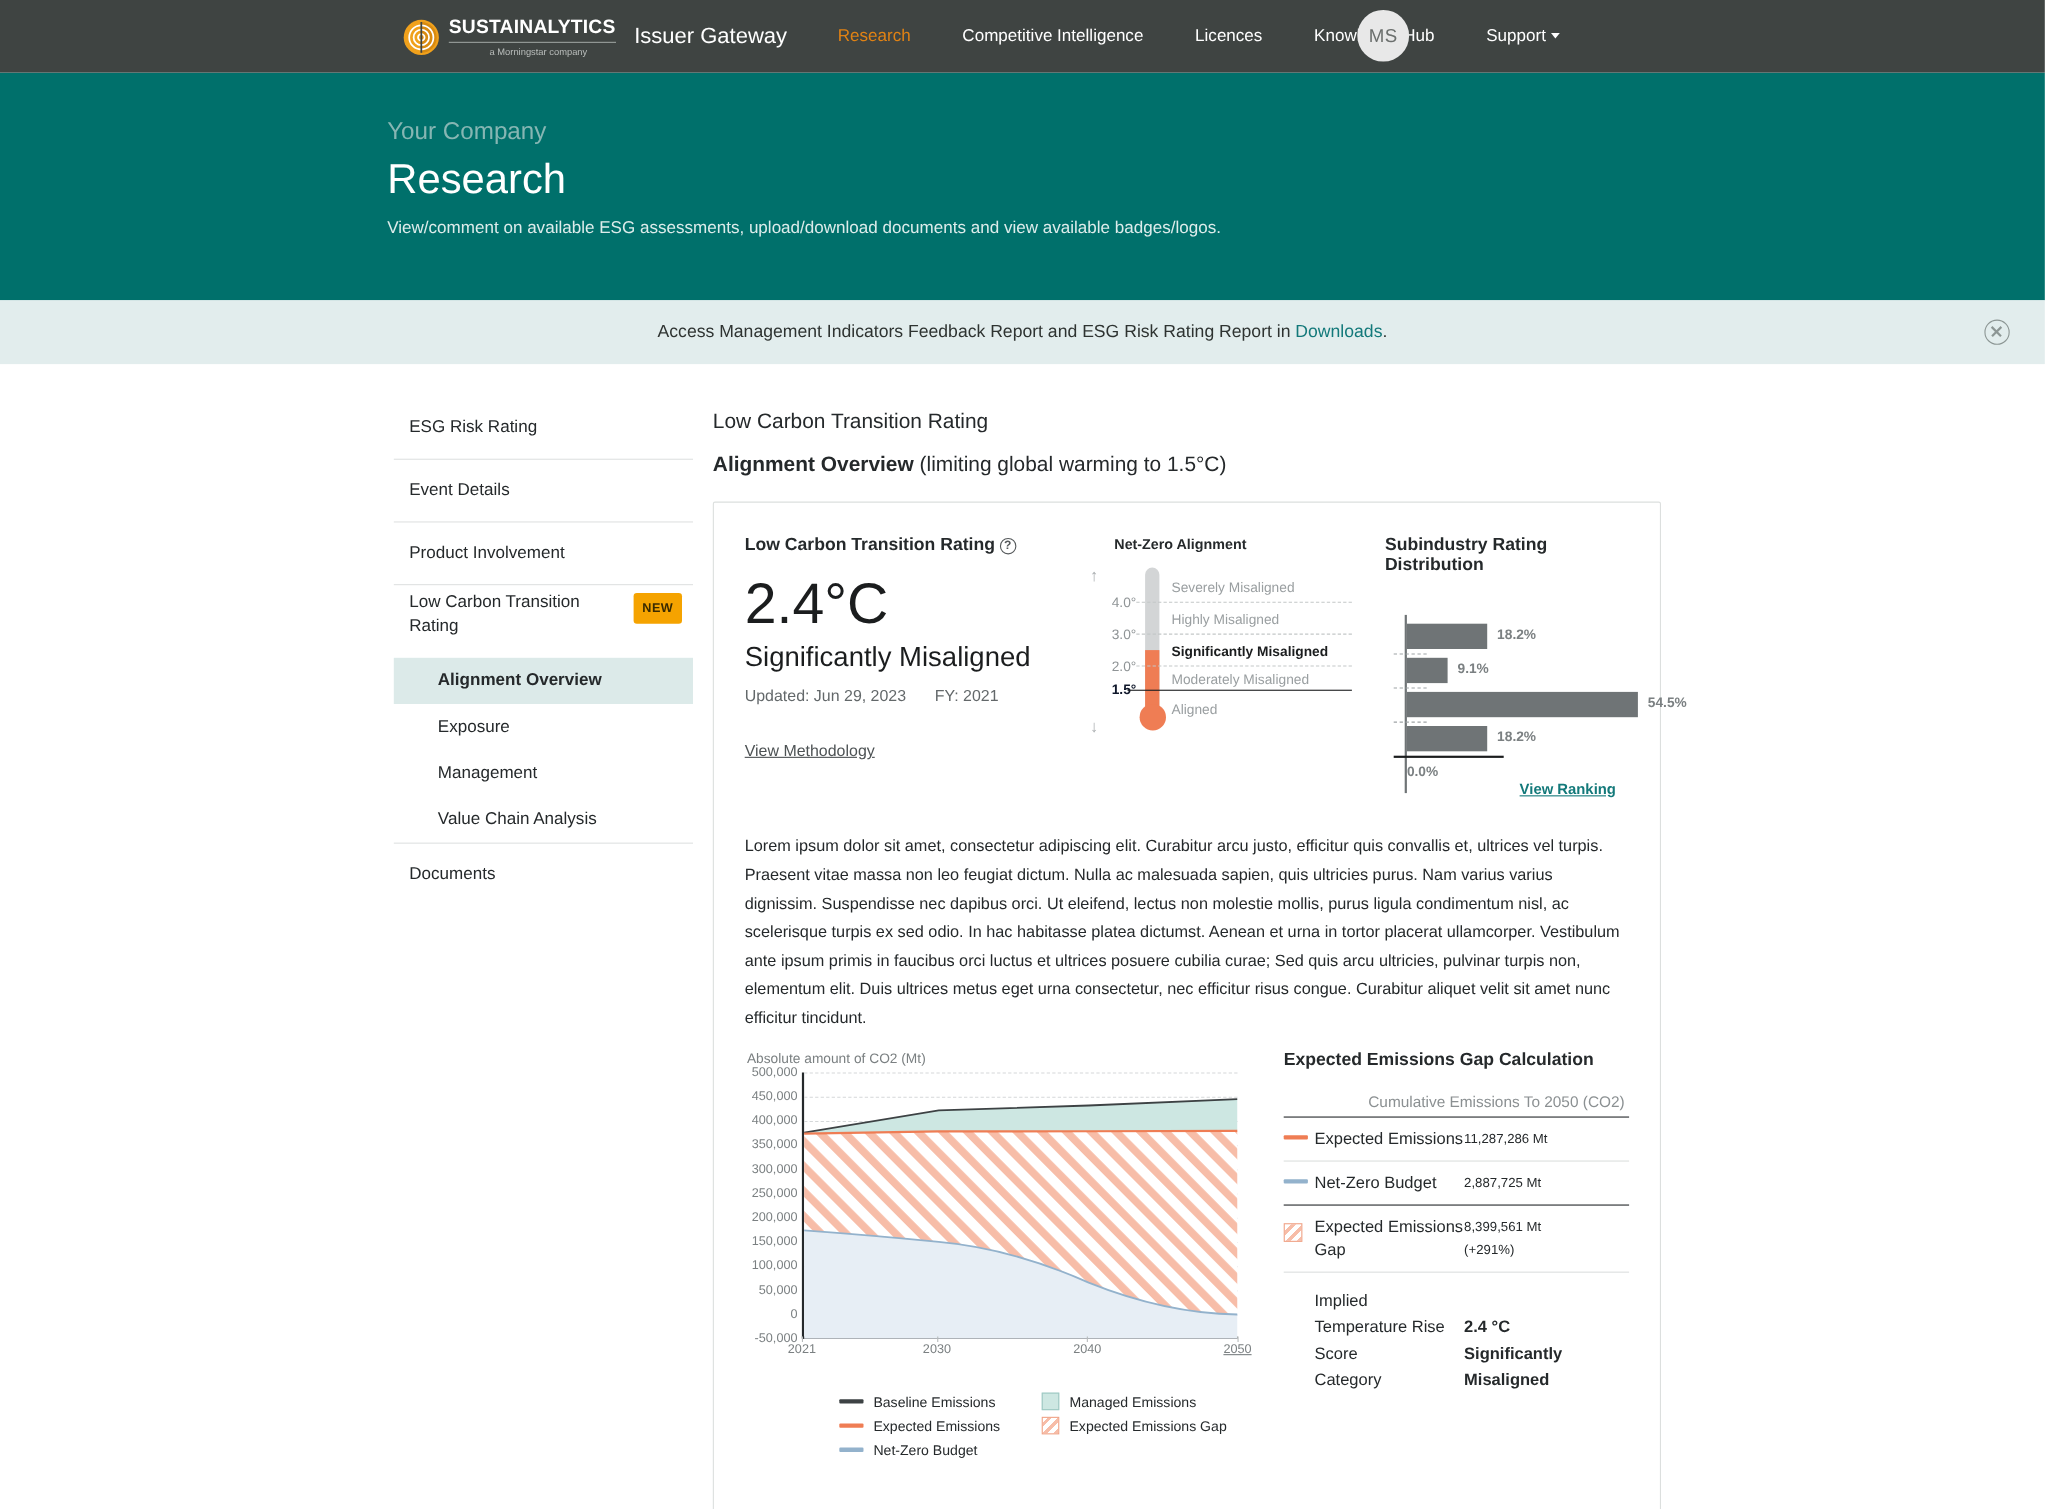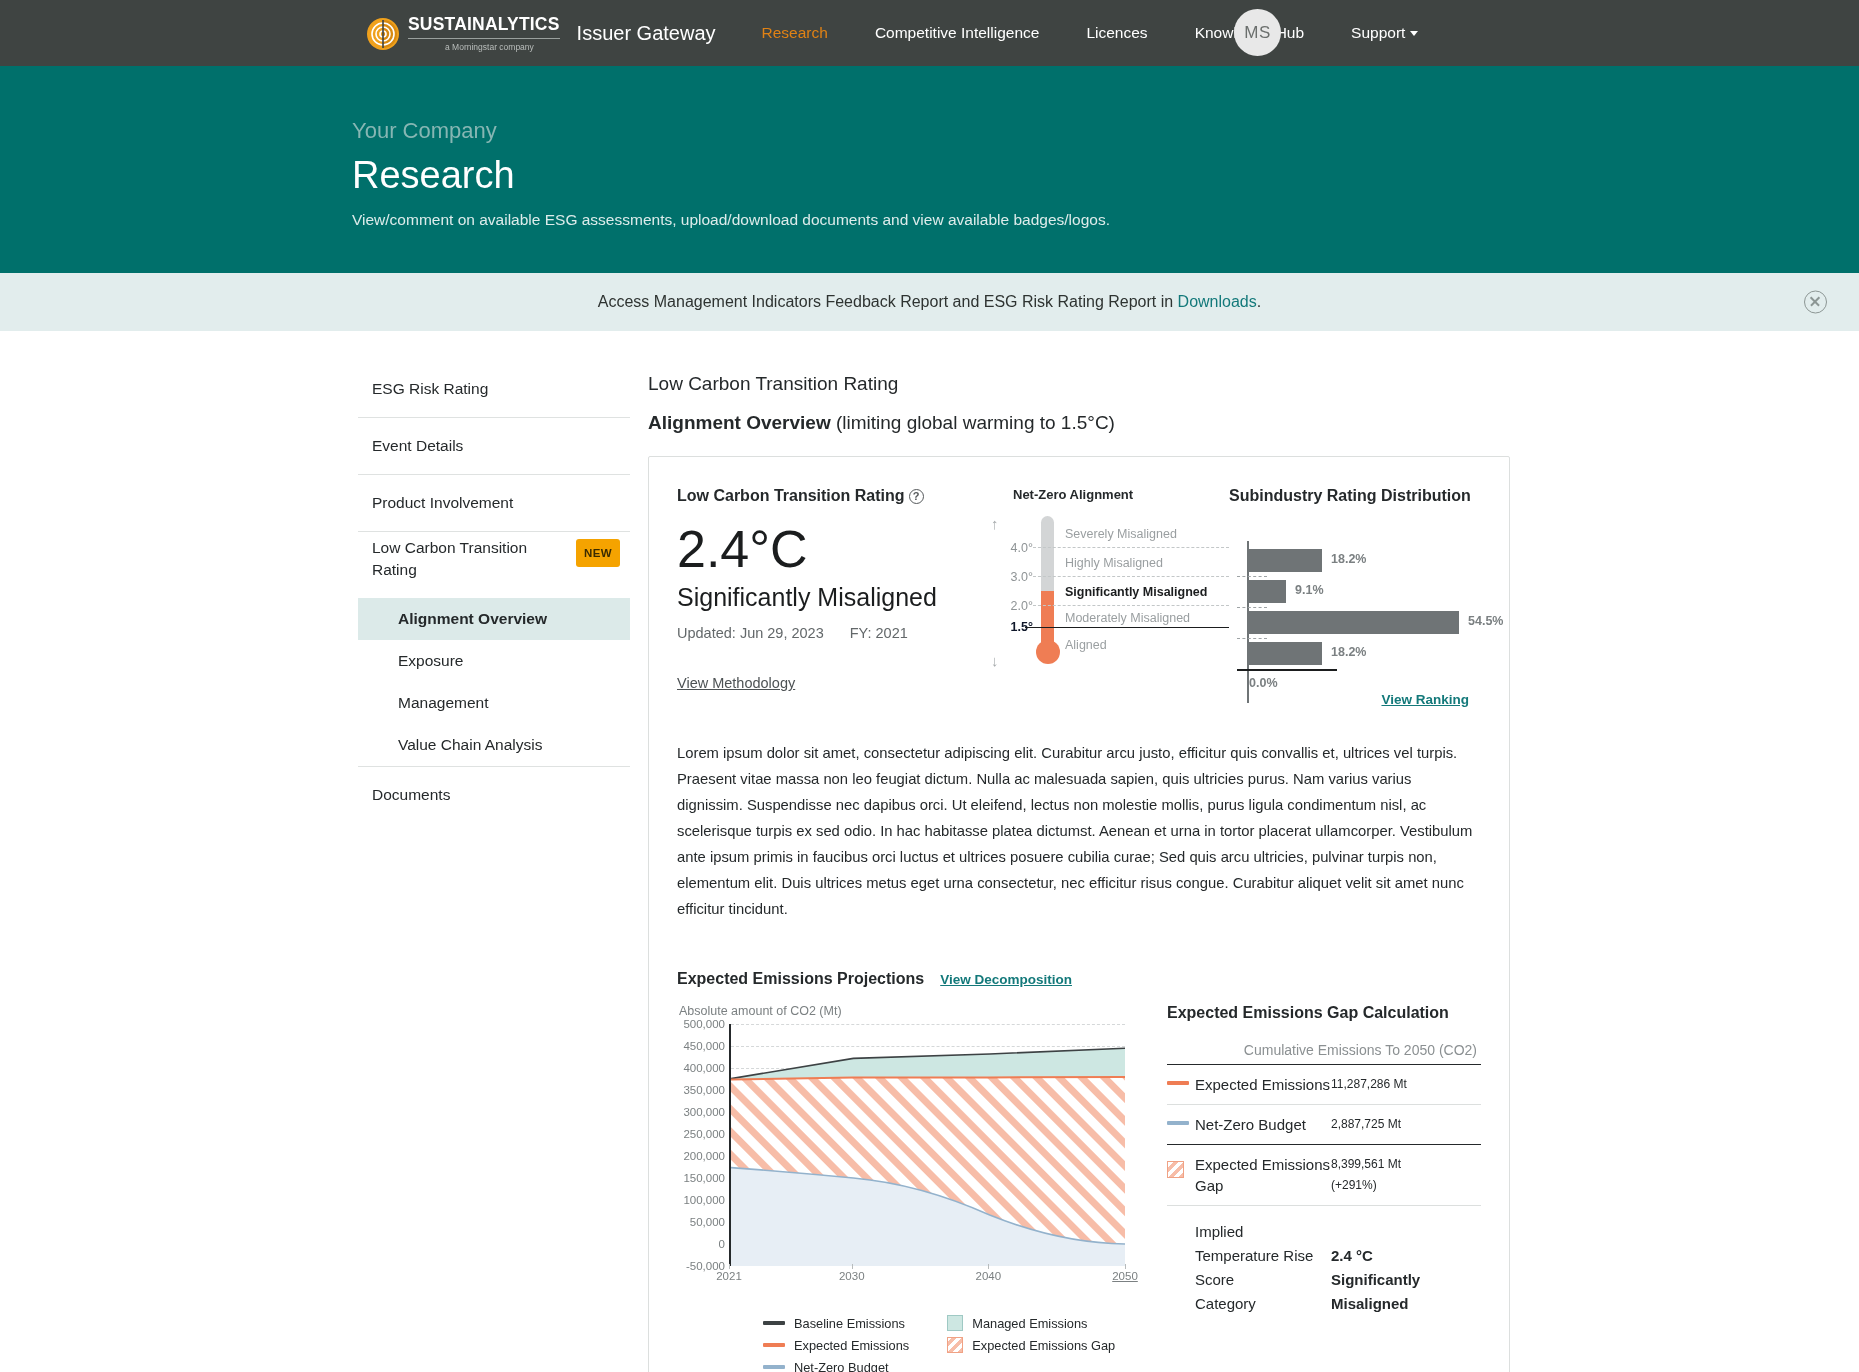--- a/index.html
+++ b/index.html
@@ -50,21 +50,21 @@
   .avatar {
     position: absolute; right: 578px; top: 9px;
     width: 47px; height: 47px; border-radius: 50%;
     background: #e8e8e8; color: #6b6f6d;
     display: flex; align-items: center; justify-content: center;
     font-size: 17px; letter-spacing: .5px; cursor: pointer;
   }
 
   
   .hero {
-    background: #00706b; height: 207px; padding-left: 352px; padding-top: 52px;
+    background: #00706b; height: 207px; padding-left: 352px; padding-top: 40px;
   }
   .hero-eyebrow { color: #86b6b3; font-size: 22px; margin-bottom: 10px; }
   .hero-title { color: #ffffff; font-size: 38px; font-weight: 400; margin-bottom: 14px; }
   .hero-sub { color: #ddeceb; font-size: 15.5px; }
 
   
   .banner {
     background: #e2eded; height: 58px;
     display: flex; align-items: center; justify-content: center;
     position: relative; font-size: 16px; color: #2e3331;
@@ -165,21 +165,21 @@
   }
   .solidrow {
     position: absolute; left: 36px; right: 0; border-top: 1.8px solid #1b1d1e; height: 0;
   }
   .band-lbl {
     position: absolute; left: 76px; font-size: 12.5px; color: #9a9fa1; white-space: nowrap;
   }
   .band-lbl.current { color: #1b1d1e; font-weight: bold; }
 
   
-  .dist-block { flex: 1; }
+  .dist-block { flex: 1; margin-left: 30px; }
   .dist-chart { position: relative; height: 150px; margin-top: 36px; }
   .dist-axis { position: absolute; left: 18px; top: 0; bottom: -12px; width: 2.2px; background: #6f7476; }
   .dist-bar-row { position: absolute; left: 20px; height: 23px; }
   .dist-bar { height: 23px; background: #6f7476; }
   .dist-val {
     position: absolute; top: 3px; font-size: 12.5px; color: #7b8082; font-weight: bold;
     white-space: nowrap;
   }
   .dist-dash { position: absolute; left: 8px; width: 30px; border-top: 1px dashed #9ea3a5; }
   .dist-solid { position: absolute; left: 8px; width: 100px; border-top: 2px solid #1b1d1e; }
@@ -416,24 +416,20 @@
 
             <div class="dist-val" style="left:20px; top:135px;">0.0%</div>
 
             <a class="view-ranking">View Ranking</a>
           </div>
         </div>
       </div>
 
       <div class="para">Lorem ipsum dolor sit amet, consectetur adipiscing elit. Curabitur arcu justo, efficitur quis convallis et, ultrices vel turpis. Praesent vitae massa non leo feugiat dictum. Nulla ac malesuada sapien, quis ultricies purus. Nam varius varius dignissim. Suspendisse nec dapibus orci. Ut eleifend, lectus non molestie mollis, purus ligula condimentum nisl, ac scelerisque turpis ex sed odio. In hac habitasse platea dictumst. Aenean et urna in tortor placerat ullamcorper. Vestibulum ante ipsum primis in faucibus orci luctus et ultrices posuere cubilia curae; Sed quis arcu ultricies, pulvinar turpis non, elementum elit. Duis ultrices metus eget urna consectetur, nec efficitur risus congue. Curabitur aliquet velit sit amet nunc efficitur tincidunt.</div>
 
-      <div class="proj-head">
-        <div class="proj-title">Expected Emissions Projections</div>
-        <a class="view-decomp">View Decomposition</a>
-      </div>
 
       <div class="proj-row">
 
         <div class="chart-col">
           <div class="axis-cap">Absolute amount of CO2 (Mt)</div>
 
           <div class="plot-wrap">
             <div class="ylabels">
               <div class="ylabel" style="top:0px;">500,000</div>
               <div class="ylabel" style="top:22px;">450,000</div>

